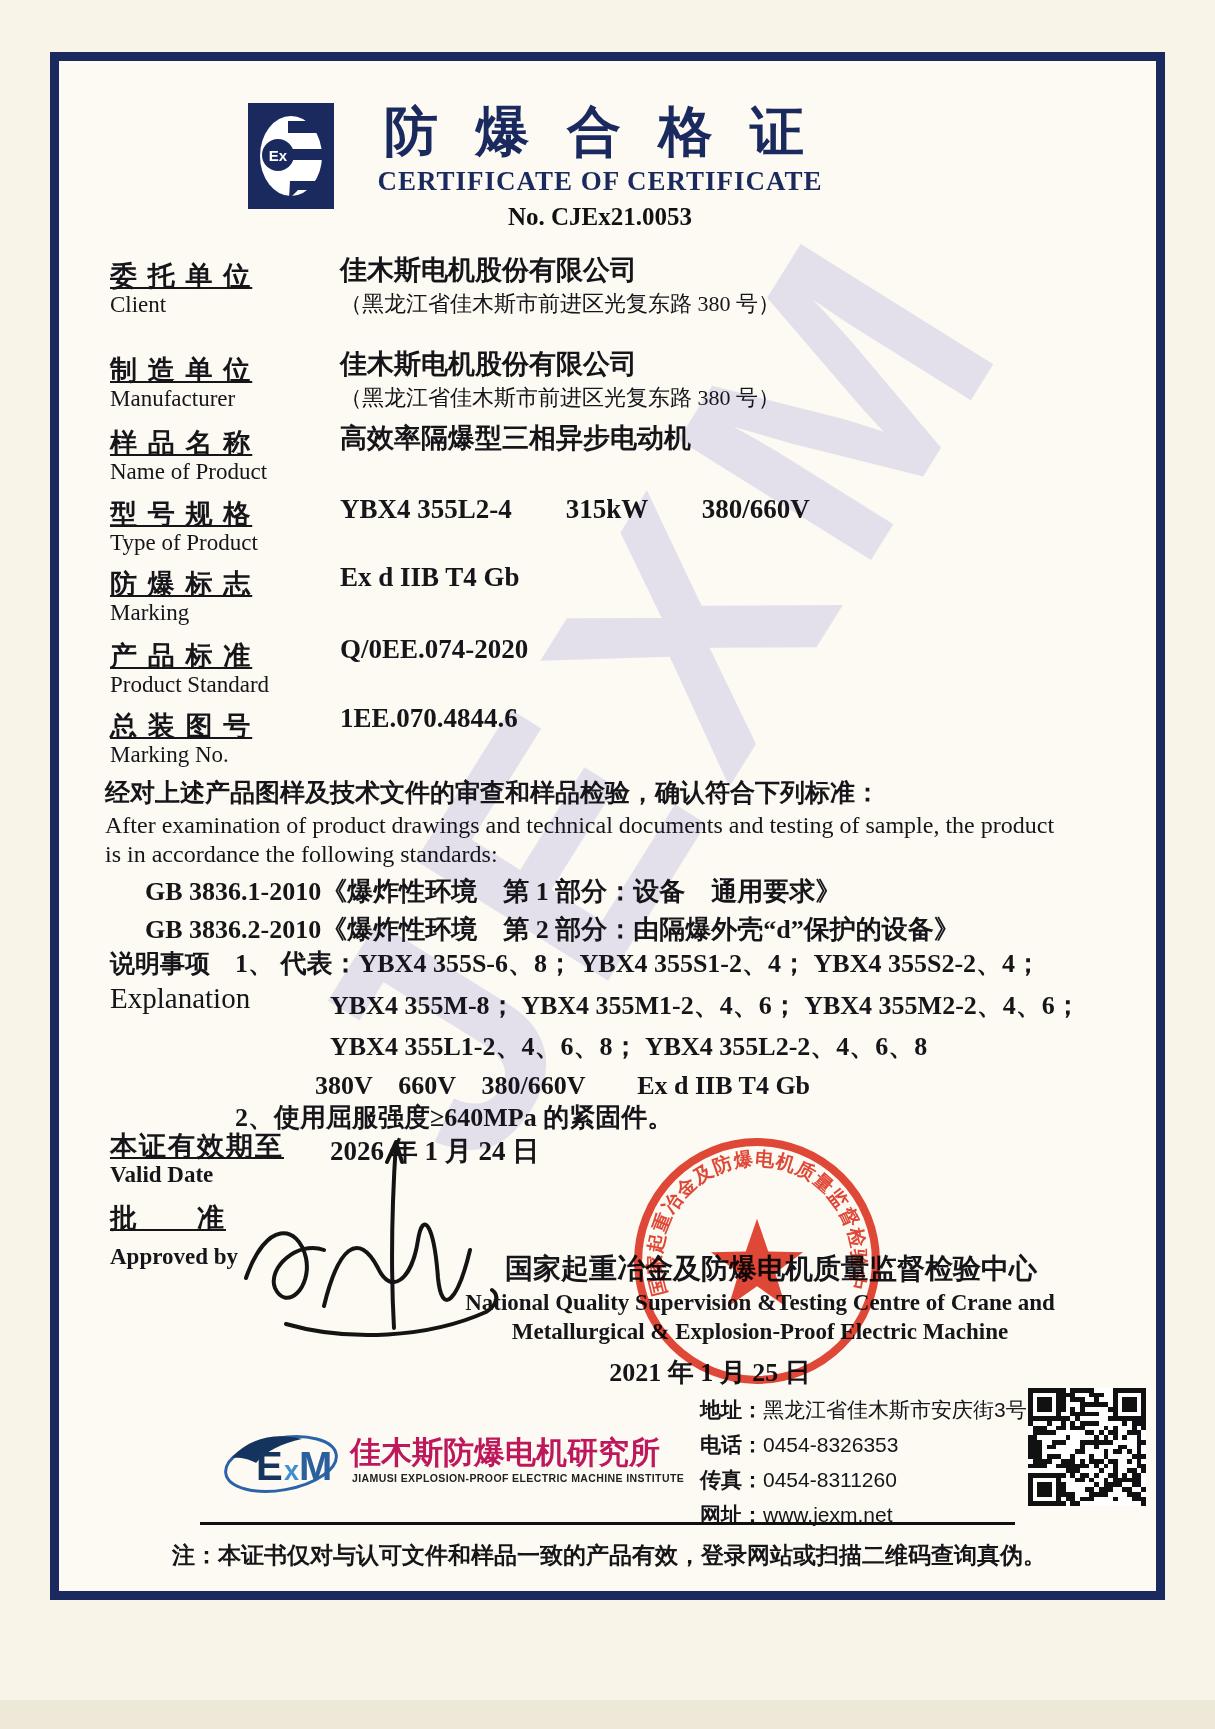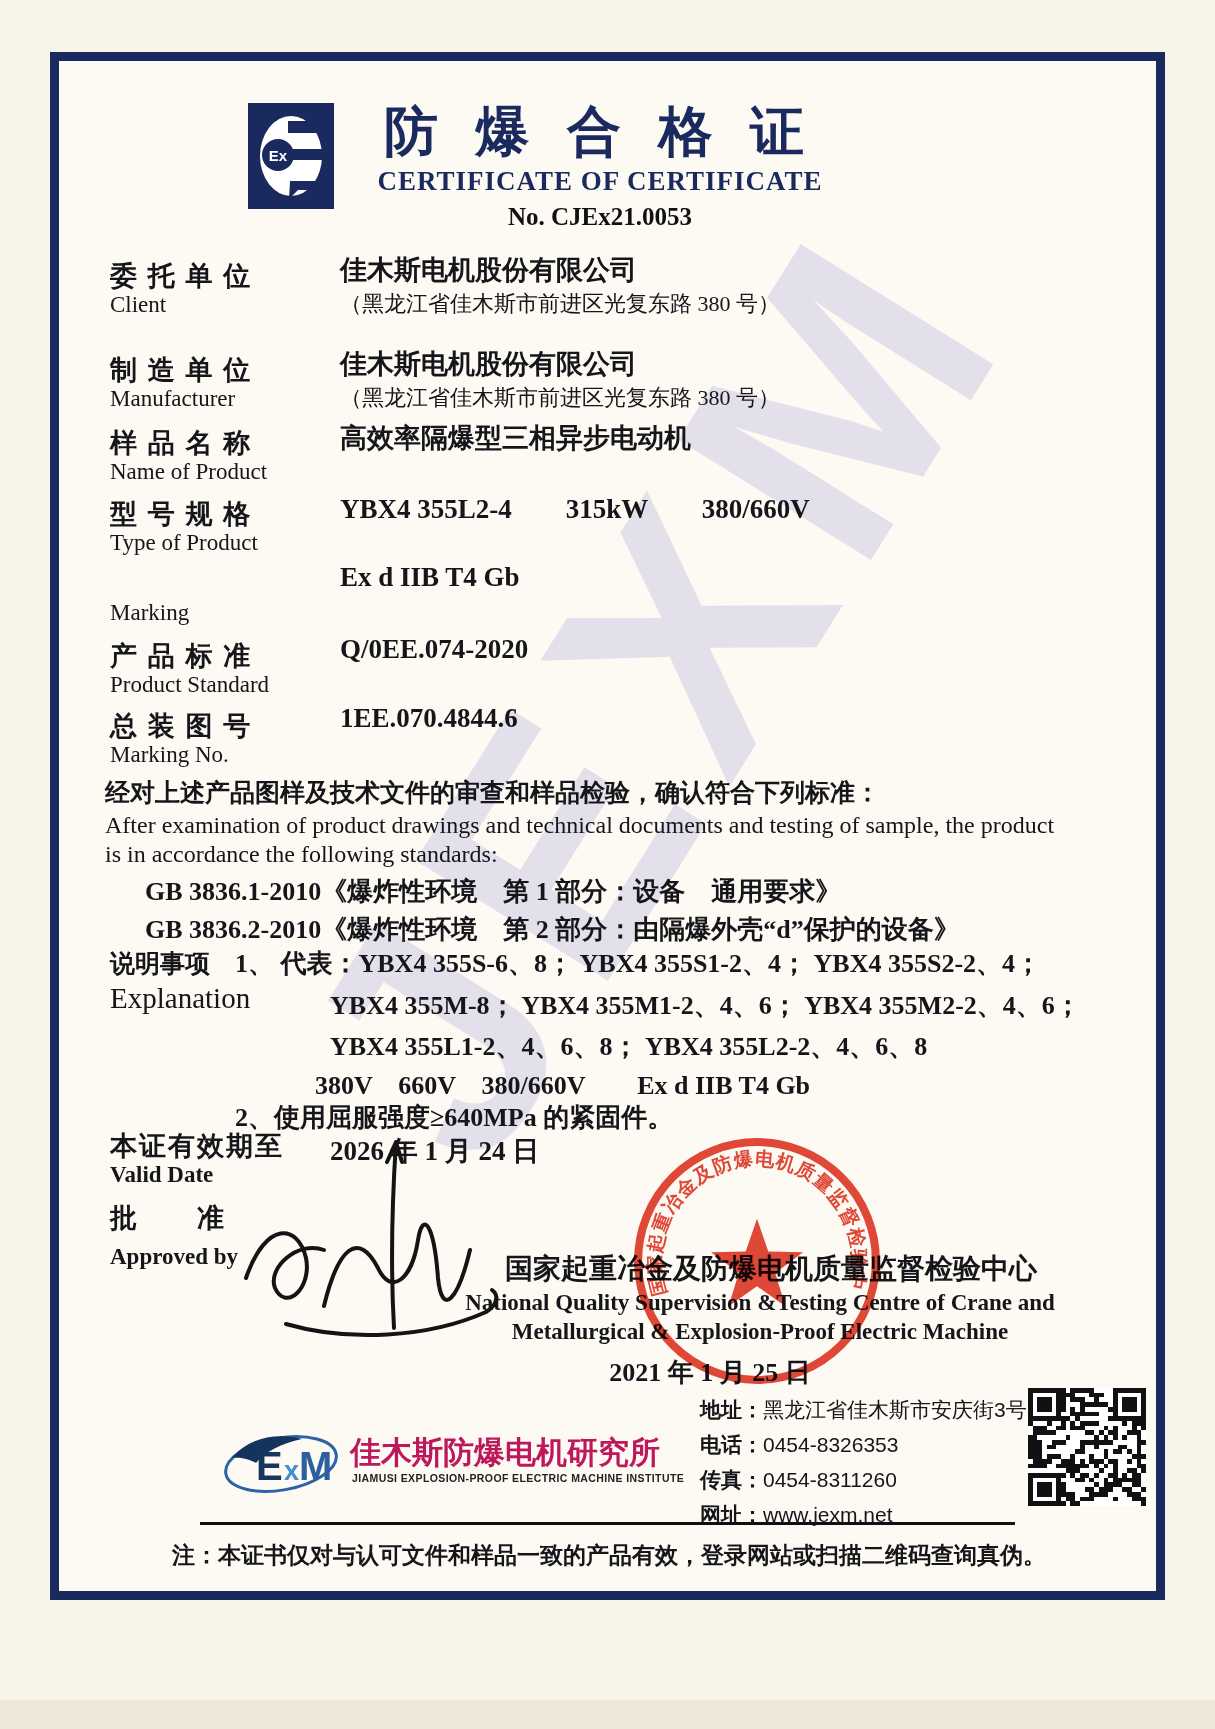--- a/index.html
+++ b/index.html
@@ -11,21 +11,21 @@
       letter-spacing:28px;color:rgba(168,166,218,0.30);transform:rotate(-58deg);
       font-family:"Liberation Sans",sans-serif;z-index:0;white-space:nowrap;}
   .z1{z-index:1;}
   
   .title-cn{left:350px;top:96px;width:500px;text-align:center;font-size:54px;font-weight:bold;
             color:#1b2a5e;letter-spacing:12px;}
   .title-en{left:350px;top:166px;width:500px;text-align:center;font-size:27px;font-weight:bold;
             color:#1b2a5e;letter-spacing:1px;}
   .cert-no{left:350px;top:203px;width:500px;text-align:center;font-size:25px;font-weight:bold;color:#111;}
   
-  .flabel{left:110px;width:240px;font-size:27px;font-weight:700;letter-spacing:2px;white-space:nowrap;}
+  .flabel{left:110px;width:240px;font-size:27px;font-weight:700;letter-spacing:2px;white-space:nowrap;text-decoration:underline;}
   .flabel-en{left:110px;width:260px;font-size:23px;white-space:nowrap;}
   .fvalue{left:340px;width:700px;font-size:27px;font-weight:700;white-space:nowrap;}
   .fnote{left:340px;width:700px;font-size:22px;white-space:nowrap;}
   .stmt-cn{left:105px;top:776px;width:950px;font-size:25px;font-weight:600;white-space:nowrap;}
   .stmt-en{left:105px;width:960px;font-size:24px;}
   .gbline{left:145px;width:920px;font-size:26px;font-weight:600;white-space:nowrap;}
   .expline{font-size:26px;font-weight:700;white-space:nowrap;}
   
   .seal{left:628px;top:1132px;width:258px;height:258px;z-index:3;opacity:.93;mix-blend-mode:multiply;}
   .sig{left:228px;top:1128px;width:300px;height:210px;z-index:3;}
@@ -75,20 +75,21 @@
   <div class="abs z1 fnote" style="top:383px">（黑龙江省佳木斯市前进区光复东路 380 号）</div>
 
   <div class="abs z1 flabel" style="top:425px">样 品 名 称</div>
   <div class="abs z1 flabel-en" style="top:459px">Name of Product</div>
   <div class="abs z1 flabel" style="top:496px">型 号 规 格</div>
 
   <div class="abs z1 fvalue" style="top:420px">高效率隔爆型三相异步电动机</div>
   <div class="abs z1 flabel-en" style="top:530px">Type of Product</div>
   <div class="abs z1 fvalue" style="top:491px">YBX4 355L2-4　　315kW　　380/660V</div>
 
+  <div class="abs z1 flabel" style="top:566px">防 爆 标 志</div>
   <div class="abs z1 flabel-en" style="top:600px">Marking</div>
   <div class="abs z1 fvalue" style="top:562px">Ex d IIB T4 Gb</div>
 
   <div class="abs z1 flabel" style="top:638px">产 品 标 准</div>
   <div class="abs z1 flabel-en" style="top:672px">Product Standard</div>
   <div class="abs z1 fvalue" style="top:634px">Q/0EE.074-2020</div>
 
   <div class="abs z1 flabel" style="top:708px">总 装 图 号</div>
   <div class="abs z1 flabel-en" style="top:742px">Marking No.</div>
   <div class="abs z1 fvalue" style="top:703px">1EE.070.4844.6</div>

